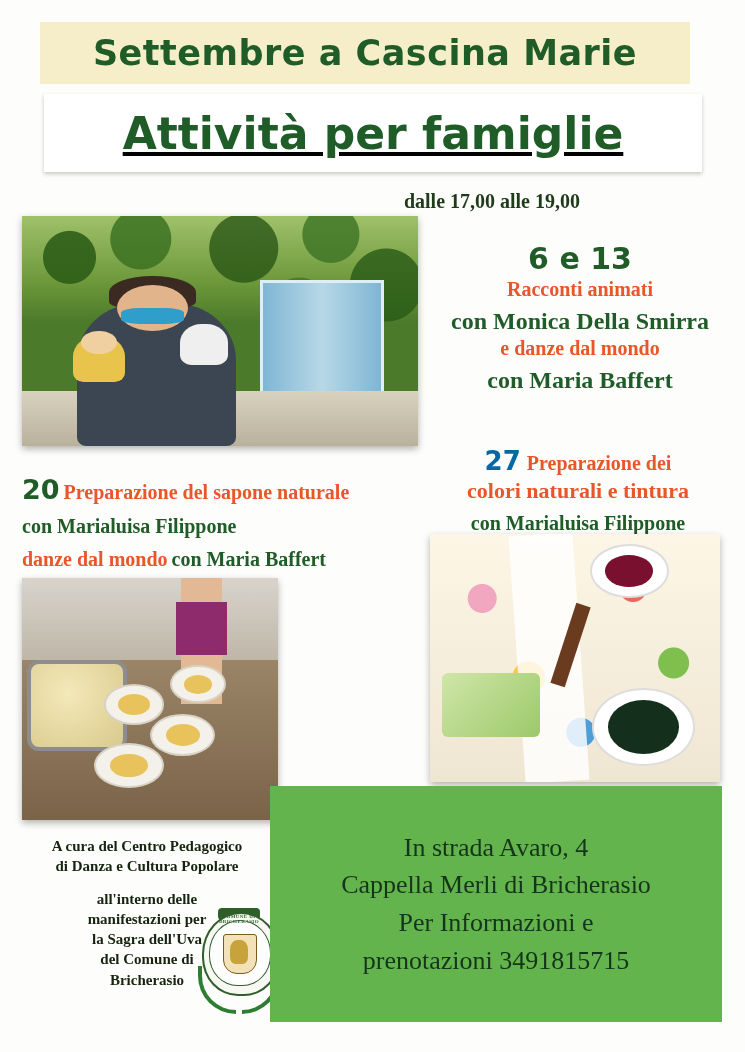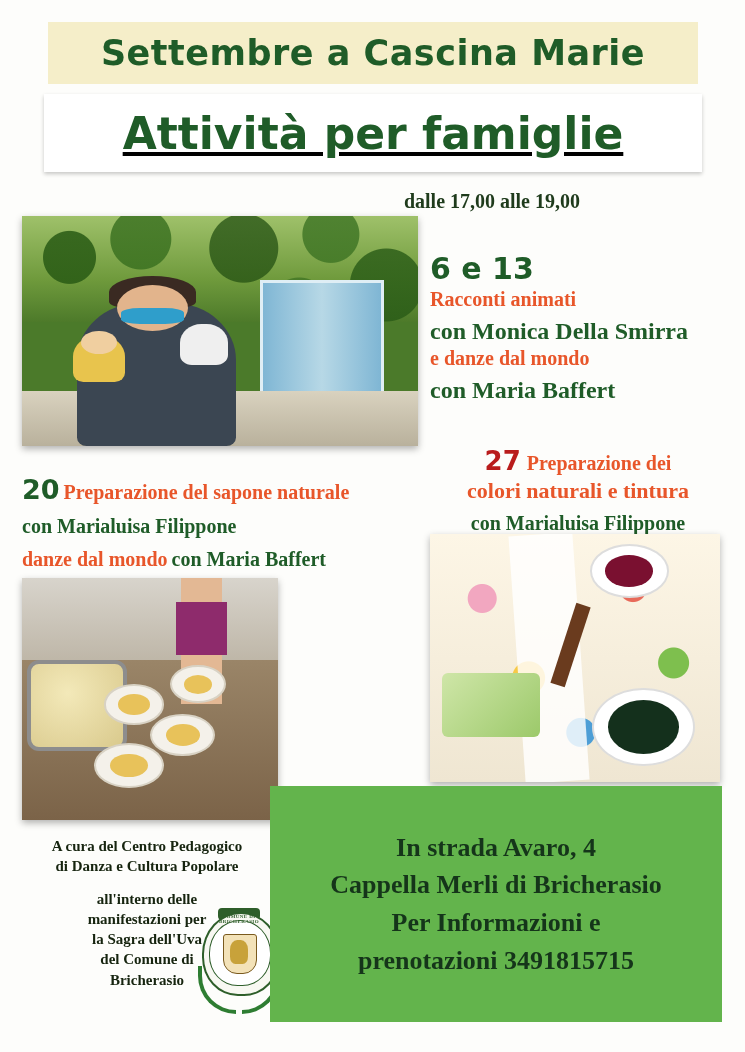--- a/index.html
+++ b/index.html
@@ -16,21 +16,21 @@
   }
   .poster {
     position: absolute;
     inset: 0;
     background: #fdfdfb;
   }
 
   
   .title-band {
     position: absolute;
-    left: 48px;
+    left: 40px;
     top: 22px;
     width: 650px;
     height: 62px;
     background: #f5eec9;
     display: flex;
     align-items: center;
     justify-content: center;
   }
   .title-band-text {
     font-family: "DejaVu Sans", sans-serif;
@@ -156,28 +156,28 @@
   .p3-bowl2::after{ content:""; position:absolute; left:14%; top:14%; width:72%; height:72%;
               background:#14301c; border-radius:50%; }
   .p3-green { position:absolute; left:4%; top:56%; width:34%; height:26%;
               background:linear-gradient(135deg,#cfe6a8,#9cc96a); border-radius:6px; }
   .p3-brush { position:absolute; left:46%; top:28%; width:5%; height:34%;
               background:#6a3b1e; transform:rotate(18deg); }
 
   
   .block { position: absolute; }
 
-  .r1 { left: 430px; top: 251px; width: 300px; text-align: left; }
+  .r1 { left: 430px; top: 241px; width: 300px; text-align: center; }
   .r1 .big   { font-family:"DejaVu Sans", sans-serif; font-weight:bold; font-size:30px; color:#1f5c28; }
   .r1 .l-red { font-weight:bold; font-size:20px; color:#e8562a; margin-top:2px; }
   .r1 .l-grn { font-weight:bold; font-size:24px; color:#1f5c28; margin-top:7px; }
 
   .r2 { left: 420px; top: 446px; width: 316px; text-align: center; }
   .r2 .line1 { font-weight:bold; font-size:20px; color:#e8562a; }
-  .r2 .num   { font-family:"DejaVu Sans", sans-serif; font-weight:bold; font-size:26px; color:#b91c1c; margin-right:6px; }
+  .r2 .num   { font-family:"DejaVu Sans", sans-serif; font-weight:bold; font-size:26px; color:#0369a1; margin-right:6px; }
   .r2 .line2 { font-weight:bold; font-size:22px; color:#e8562a; margin-top:2px; }
   .r2 .line3 { font-weight:bold; font-size:20px; color:#1f5c28; margin-top:8px; }
 
   .l1 { left: 22px; top: 474px; width: 404px; }
   .l1 .row   { margin-bottom: 10px; }
   .l1 .num   { font-family:"DejaVu Sans", sans-serif; font-weight:bold; font-size:27px; color:#1f5c28; }
   .l1 .red   { font-weight:bold; font-size:20px; color:#e8562a; }
   .l1 .green { font-weight:bold; font-size:20px; color:#1f5c28; }
 
   .credits { left: 22px; top: 836px; width: 250px; text-align:center;
@@ -201,21 +201,21 @@
                  border-right:4px solid #2e7d32; border-bottom:4px solid #2e7d32;
                  border-radius:0 0 40px 0; }
   .crest .topcap{ position:absolute; left:22px; top:0px; width:42px; height:12px;
                  background:#2e5e2a; border-radius:4px; }
   .crest .caption{ position:absolute; left:8px; top:6px; width:70px; text-align:center;
                  font-size:5px; color:#2e5e2a; font-weight:bold; letter-spacing:0.4px; }
 
   .info-box { position:absolute; left: 270px; top: 786px; width: 452px; height: 236px;
               background:#63b44c; display:flex; flex-direction:column;
               align-items:center; justify-content:center; }
-  .info-box div { font-weight:bold; font-size:26px; color:#15351a; line-height:1.45;
+  .info-box div { font-weight:normal; font-size:26px; color:#15351a; line-height:1.45;
                   text-align:center; width:100%; }
 </style>
 </head>
 <body>
 
 <div class="poster">
 
   <div class="title-band">
     <span class="title-band-text">Settembre a Cascina Marie</span>
   </div>

